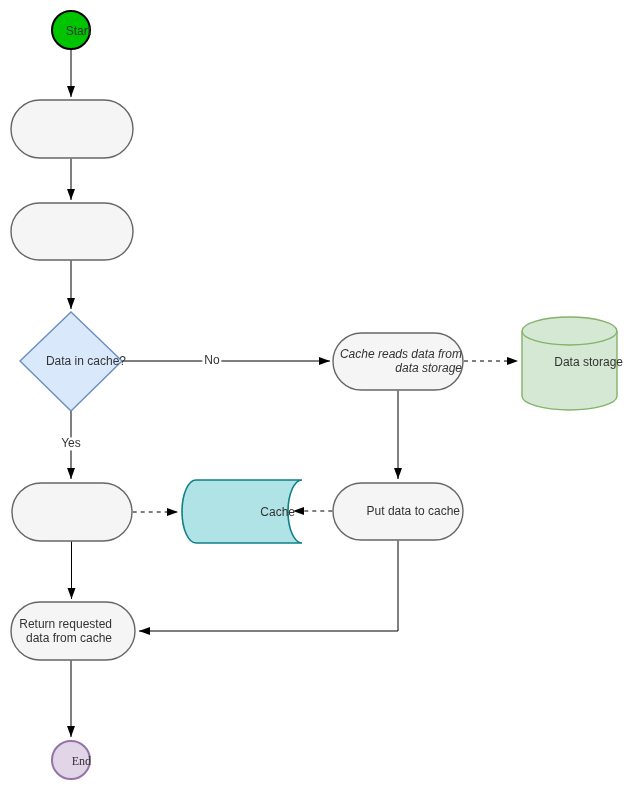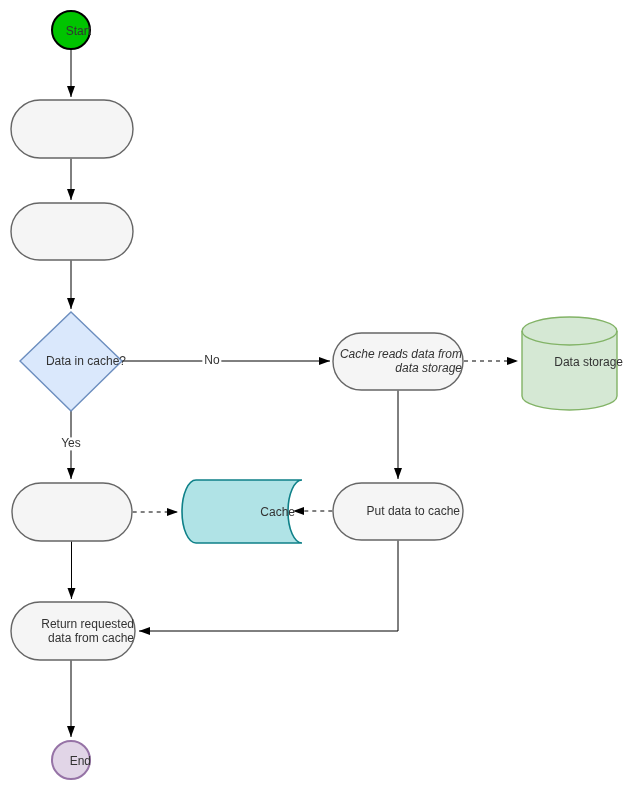--- a/index.html
+++ b/index.html
@@ -71,19 +71,19 @@
     <rect x="11" y="602" width="124" height="58" rx="29" ry="29" class="process"></rect>
     <circle cx="71" cy="760" r="19" fill="#e1d5e7" stroke="#9673a6" stroke-width="2"></circle>
   </svg>
 
   <div class="nlabel" style="left:71px;top:31px;width:40px;">Start</div>
   <div class="nlabel" style="left:71px;top:361px;width:110px;">Data in cache?</div>
   <div class="nlabel" style="left:398px;top:361px;width:128px;font-style:italic;">Cache reads data from data storage</div>
   <div class="nlabel" style="left:569px;top:362px;width:92px;margin-left:8px;">Data storage</div>
   <div class="nlabel" style="left:245px;top:512px;width:100px;">Cache</div>
   <div class="nlabel" style="left:398px;top:511px;width:124px;">Put data to cache</div>
-  <div class="nlabel" style="left:78px;top:631px;width:112px;">Return requested data from cache</div>
-  <div class="nlabel" style="left:71px;top:761px;width:40px;">End</div>
+  <div class="nlabel" style="left:56px;top:631px;width:112px;">Return requested data from cache</div>
+  <div class="nlabel" style="left:71px;top:761px;width:40px;font-family:Liberation Serif, serif;">End</div>
 
   <div class="elabel" style="left:212px;top:361px;">No</div>
   <div class="elabel" style="left:71px;top:444px;">Yes</div>
 
 </div>
 
 </body></html>

